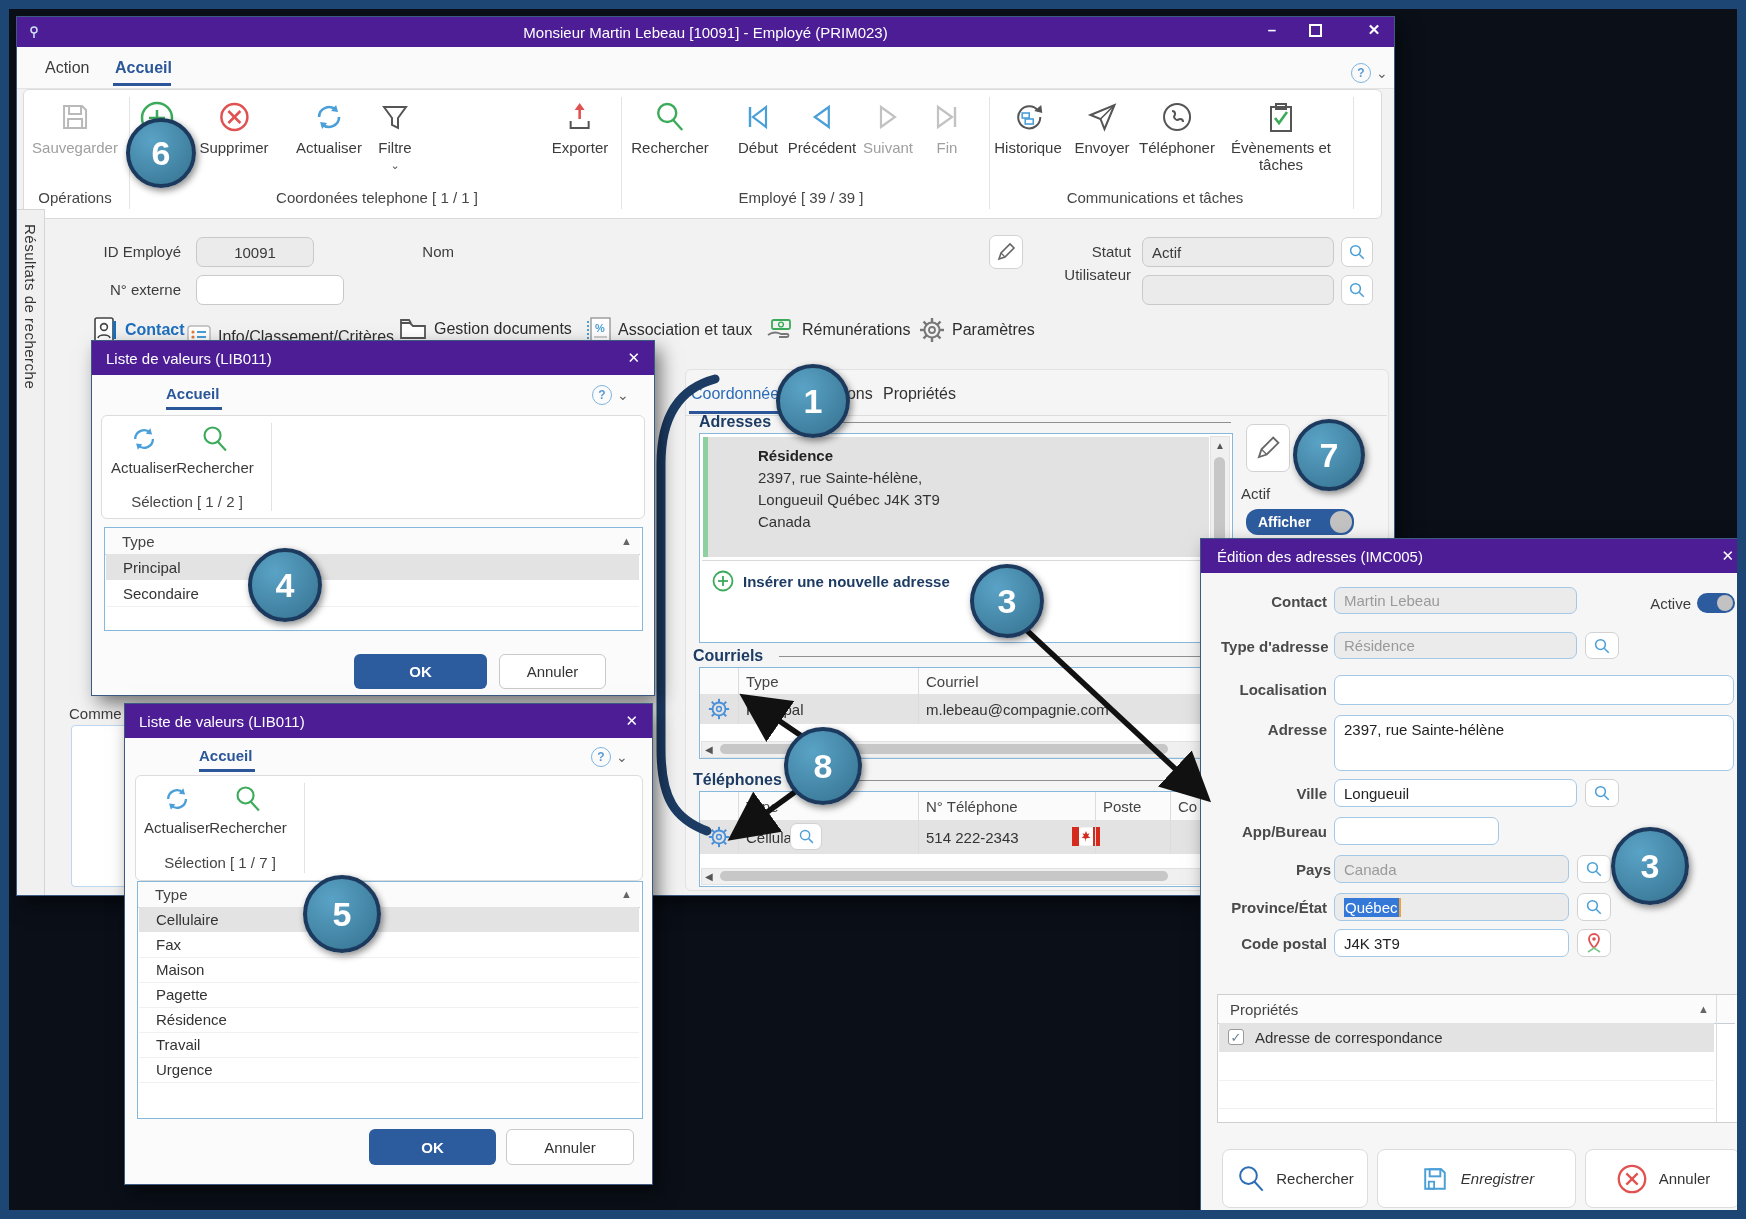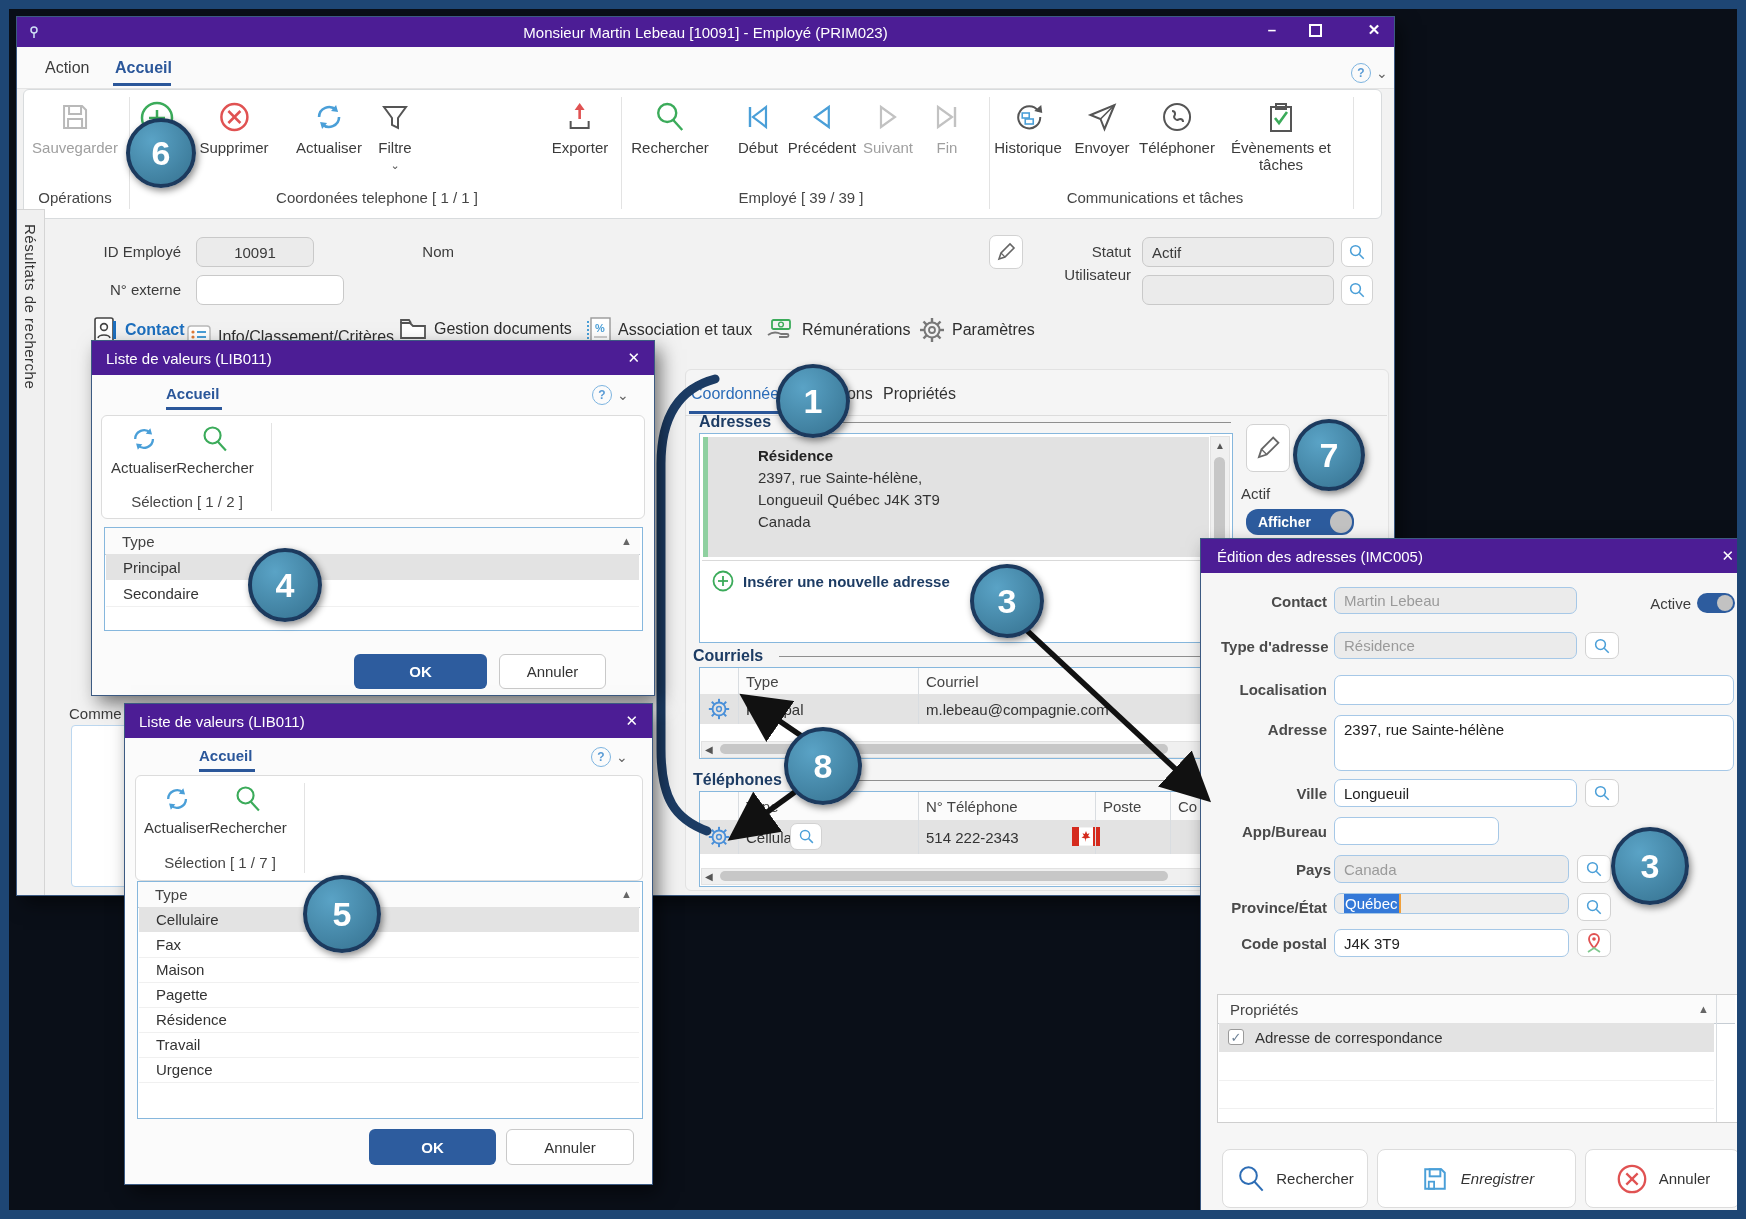--- a/index.html
+++ b/index.html
@@ -615,21 +615,21 @@
         <span>Canada</span>
       </div>
     <div class="sq" style="left:376px;top:316px;width:34px;height:28px;">
         <svg width="18" height="18" viewBox="0 0 24 24">
           <circle cx="10" cy="10" r="6.5" fill="none" stroke="#4a9fd8" stroke-width="2"></circle>
           <line x1="15" y1="15" x2="21" y2="21" stroke="#4a9fd8" stroke-width="2"></line>
         </svg>
       </div>
 
     <div class="lbl rlbl" style="left:20px;top:360px;width:106px;font-weight:700;color:#4a4a4a;">Province/État</div>
-    <div class="ins g b" style="left:133px;top:354px;width:235px;height:21px;">
+    <div class="ins g b" style="left:133px;top:354px;width:235px;height:28px;">
       <span style="background:#3579d8;color:#fff;border-right:2px solid #f0a03c;padding:1px 1px;">Québec</span>
     </div>
     <div class="sq" style="left:376px;top:354px;width:34px;height:28px;">
         <svg width="18" height="18" viewBox="0 0 24 24">
           <circle cx="10" cy="10" r="6.5" fill="none" stroke="#4a9fd8" stroke-width="2"></circle>
           <line x1="15" y1="15" x2="21" y2="21" stroke="#4a9fd8" stroke-width="2"></line>
         </svg>
       </div>
 
     <div class="lbl rlbl" style="left:20px;top:396px;width:106px;font-weight:700;color:#4a4a4a;">Code postal</div>

